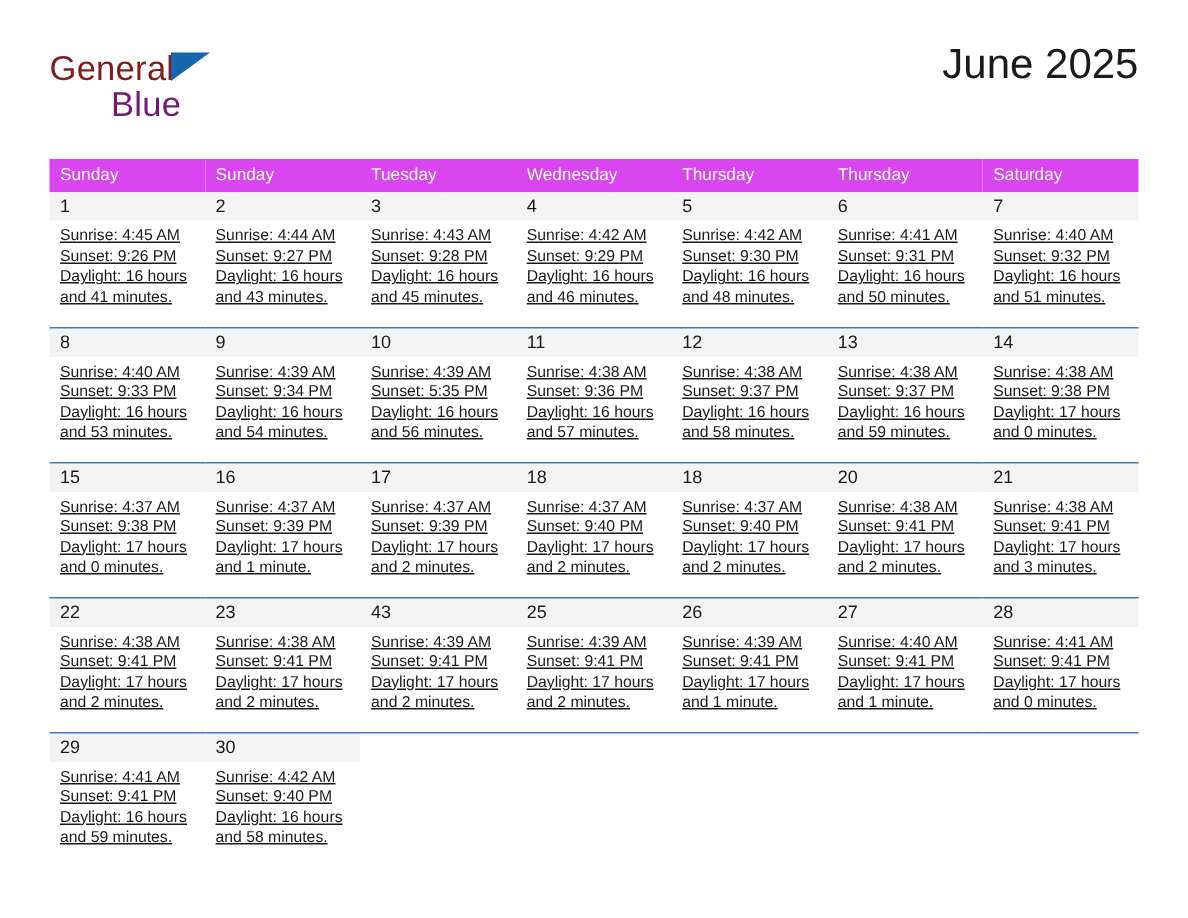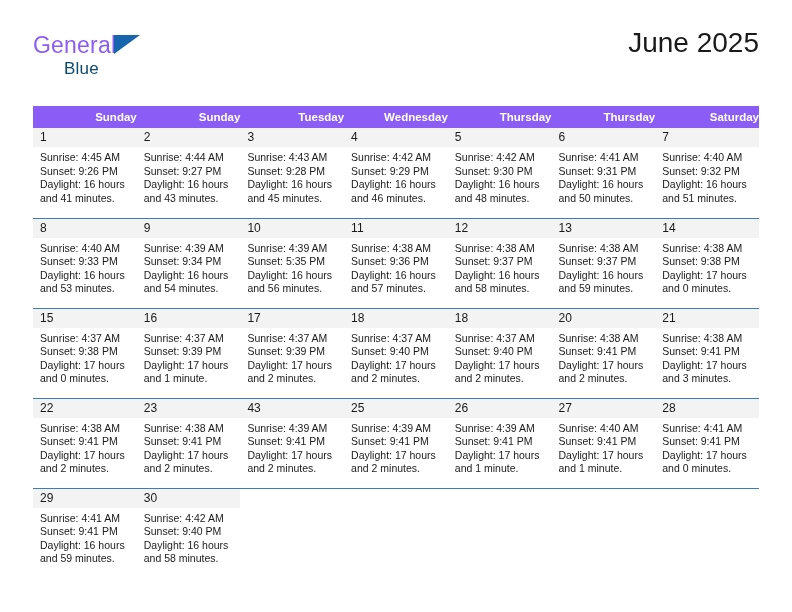--- a/index.html
+++ b/index.html
@@ -35,40 +35,40 @@
     top: 6px;
     width: 200px;
     height: 58px;
   }
   .brand-general {
     position: absolute;
     left: 0;
     top: 0;
     font-size: 23px;
     letter-spacing: 0.2px;
-    color: #8b5cf6;
+    color: #7f1d1d;
     line-height: 26px;
     white-space: nowrap;
   }
   .brand-triangle {
     position: absolute;
     left: 81px;
     top: 3px;
     width: 0;
     height: 0;
     border-left: 26px solid #1665ad;
     border-bottom: 19px solid transparent;
   }
   .brand-blue {
     position: absolute;
-    left: 31px;
+    left: 41px;
     top: 24px;
-    font-size: 17px;
+    font-size: 23px;
     letter-spacing: 0.2px;
-    color: #0c4a6e;
+    color: #701a75;
     line-height: 26px;
     white-space: nowrap;
   }
   .title-block {
     position: absolute;
     right: 0;
     top: 0;
     text-align: left;
   }
   .cal-title {
@@ -90,25 +90,25 @@
   
   .calendar {
     position: absolute;
     left: 33px;
     top: 106px;
     width: 726px;
     border-collapse: collapse;
     table-layout: fixed;
   }
   .calendar th {
-    background: #8b5cf6;
+    background: #d946ef;
     color: #ffffff;
     font-size: 11.5px;
-    font-weight: bold;
-    text-align: right;
+    font-weight: normal;
+    text-align: left;
     padding: 5px 0 5px 7px;
     height: 19px;
     box-sizing: border-box;
     border: none;
   }
   .calendar td {
     vertical-align: top;
     padding: 0;
     border: none;
     border-top: 1px solid #3b7cbf;
@@ -129,20 +129,21 @@
     line-height: 13px;
   }
   .daynum.empty {
     background: transparent;
   }
   .details {
     padding: 4px 6px 0 7px;
     font-size: 10.5px;
     line-height: 13.6px;
     color: #1a1a1a;
+    text-decoration: underline;
   }
   .details div {
     white-space: nowrap;
   }
   .details .daylight-line {
     white-space: normal;
   }
 </style>
 </head>
 <body>

